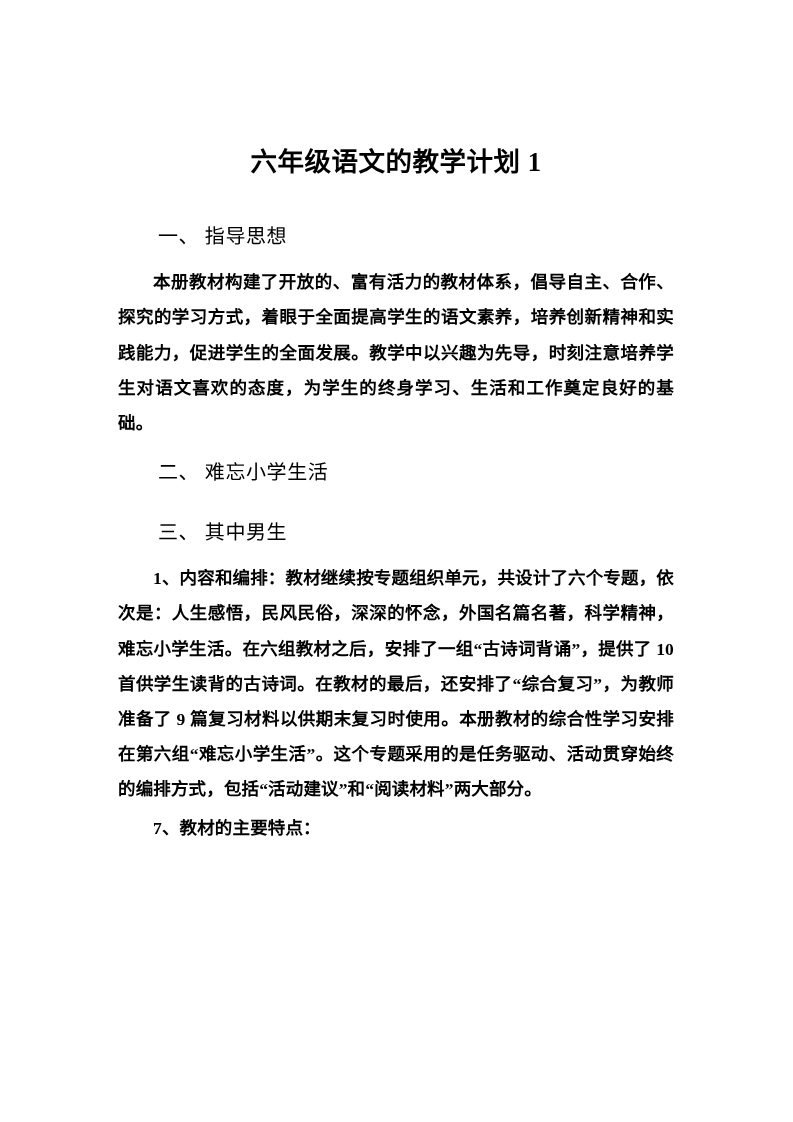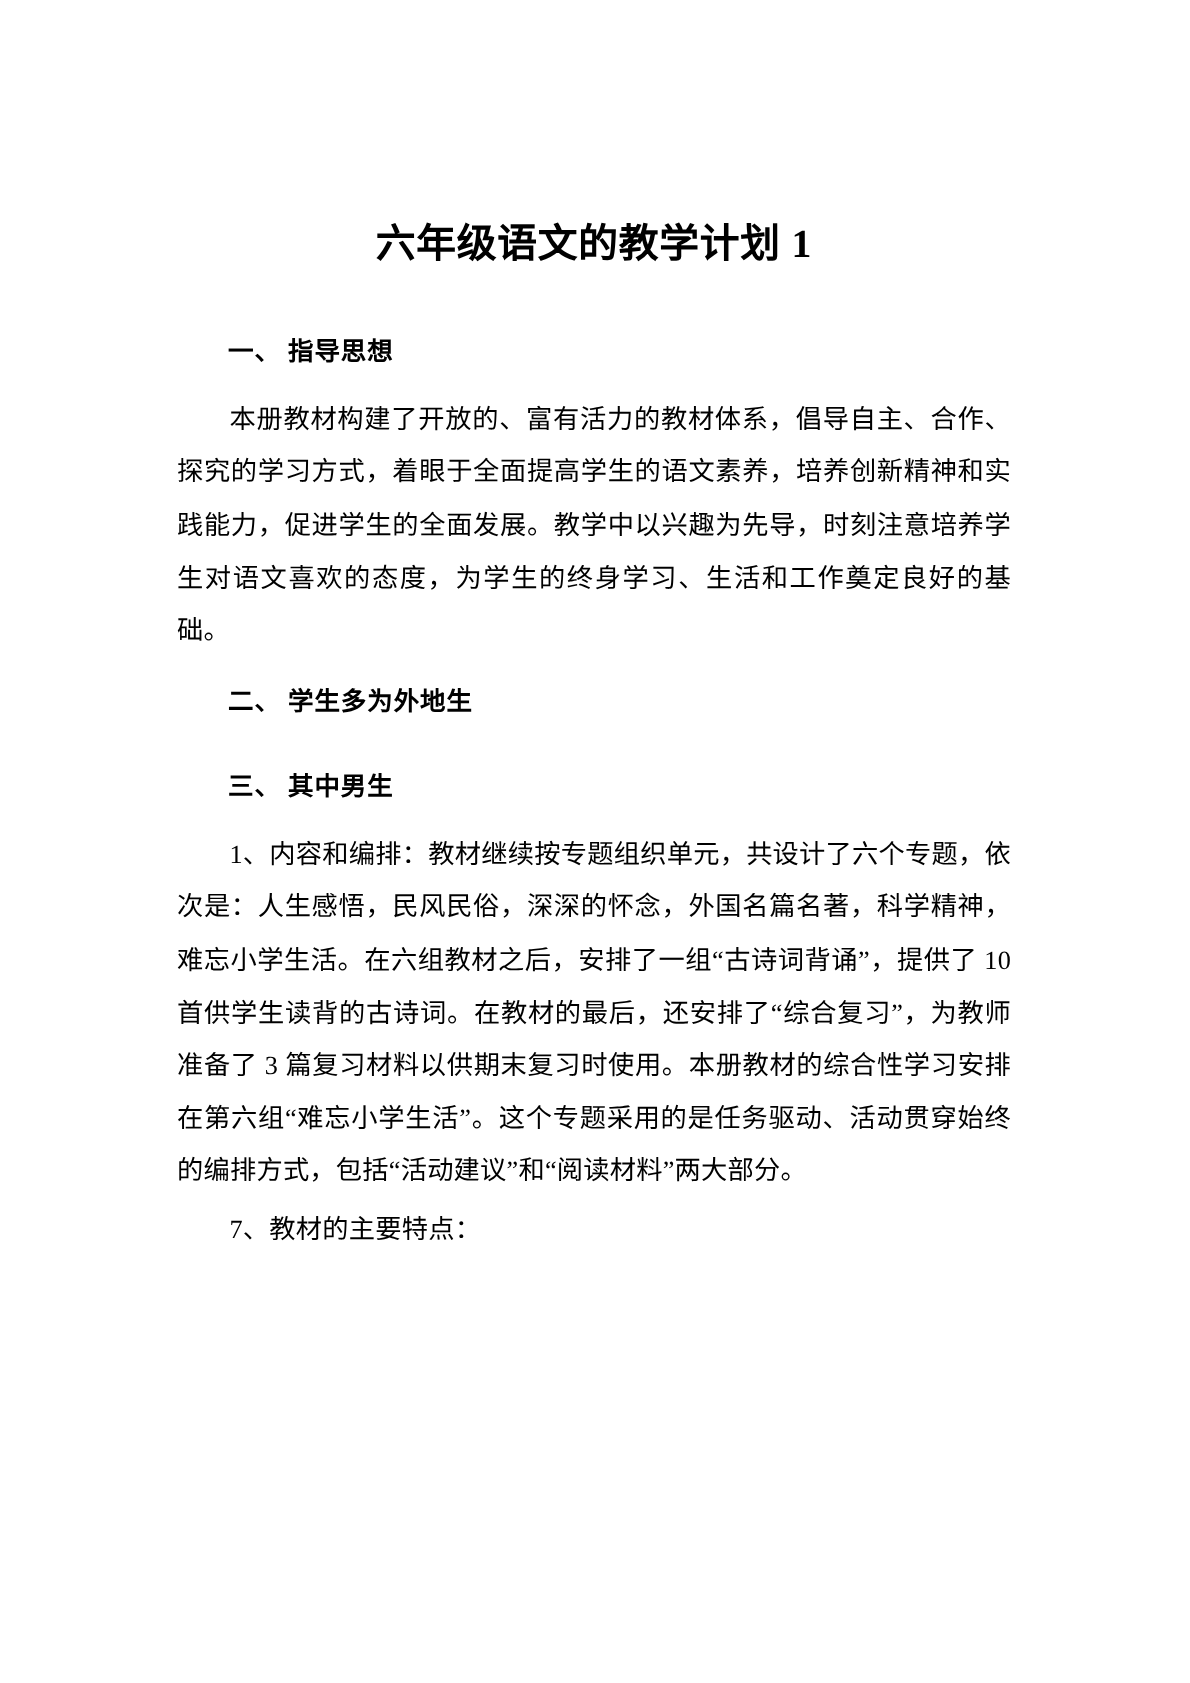--- a/index.html
+++ b/index.html
@@ -47,34 +47,34 @@
     letter-spacing: 0.5px;
     padding-top: 146px;
     padding-bottom: 0;
     font-family: "Liberation Serif", "DejaVu Serif", serif;
   }
 
   
   .section-heading {
     margin: 0;
     padding: 0;
-    font-size: 17px;
-    font-weight: bold;
+    font-size: 20px;
+    font-weight: normal;
     line-height: 1.0;
     text-indent: 2em;
     letter-spacing: 0.6px;
     white-space: nowrap;
   }
 
   
   .body-para {
     margin: 0;
     padding: 0;
     font-size: 17.5px;
-    font-weight: normal;
+    font-weight: bold;
     line-height: 35.2px;
     text-indent: 2em;
     text-align: justify;
     text-justify: inter-ideograph;
     letter-spacing: 0.15px;
     word-break: break-all;
   }
 
   
   .gap-title-to-h1 { height: 47px; }
@@ -98,31 +98,31 @@
     <div class="spacer gap-title-to-h1"></div>
 
     <h2 class="section-heading">一、 指导思想</h2>
 
     <div class="spacer gap-h1-to-p1"></div>
 
     <p class="body-para">本册教材构建了开放的、富有活力的教材体系，倡导自主、合作、探究的学习方式，着眼于全面提高学生的语文素养，培养创新精神和实践能力，促进学生的全面发展。教学中以兴趣为先导，时刻注意培养学生对语文喜欢的态度，为学生的终身学习、生活和工作奠定良好的基础。</p>
 
     <div class="spacer gap-p1-to-h2"></div>
 
-    <h2 class="section-heading">二、 学生多为外地生</h2>
+    <h2 class="section-heading">二、 难忘小学生活</h2>
 
     <div class="spacer gap-h2-to-p2"></div>
 
 
     <div class="spacer gap-p2-to-h3"></div>
 
     <h2 class="section-heading">三、 其中男生</h2>
 
     <div class="spacer gap-h3-to-p3"></div>
 
-    <p class="body-para">1、内容和编排：教材继续按专题组织单元，共设计了六个专题，依次是：人生感悟，民风民俗，深深的怀念，外国名篇名著，科学精神，难忘小学生活。在六组教材之后，安排了一组“古诗词背诵”，提供了 10 首供学生读背的古诗词。在教材的最后，还安排了“综合复习”，为教师准备了 3 篇复习材料以供期末复习时使用。本册教材的综合性学习安排在第六组“难忘小学生活”。这个专题采用的是任务驱动、活动贯穿始终的编排方式，包括“活动建议”和“阅读材料”两大部分。</p>
+    <p class="body-para">1、内容和编排：教材继续按专题组织单元，共设计了六个专题，依次是：人生感悟，民风民俗，深深的怀念，外国名篇名著，科学精神，难忘小学生活。在六组教材之后，安排了一组“古诗词背诵”，提供了 10 首供学生读背的古诗词。在教材的最后，还安排了“综合复习”，为教师准备了 9 篇复习材料以供期末复习时使用。本册教材的综合性学习安排在第六组“难忘小学生活”。这个专题采用的是任务驱动、活动贯穿始终的编排方式，包括“活动建议”和“阅读材料”两大部分。</p>
 
     <div class="spacer gap-p3-to-p4"></div>
 
     <p class="body-para">7、教材的主要特点：</p>
 
   </div>
 </div>
 
 </body></html>

